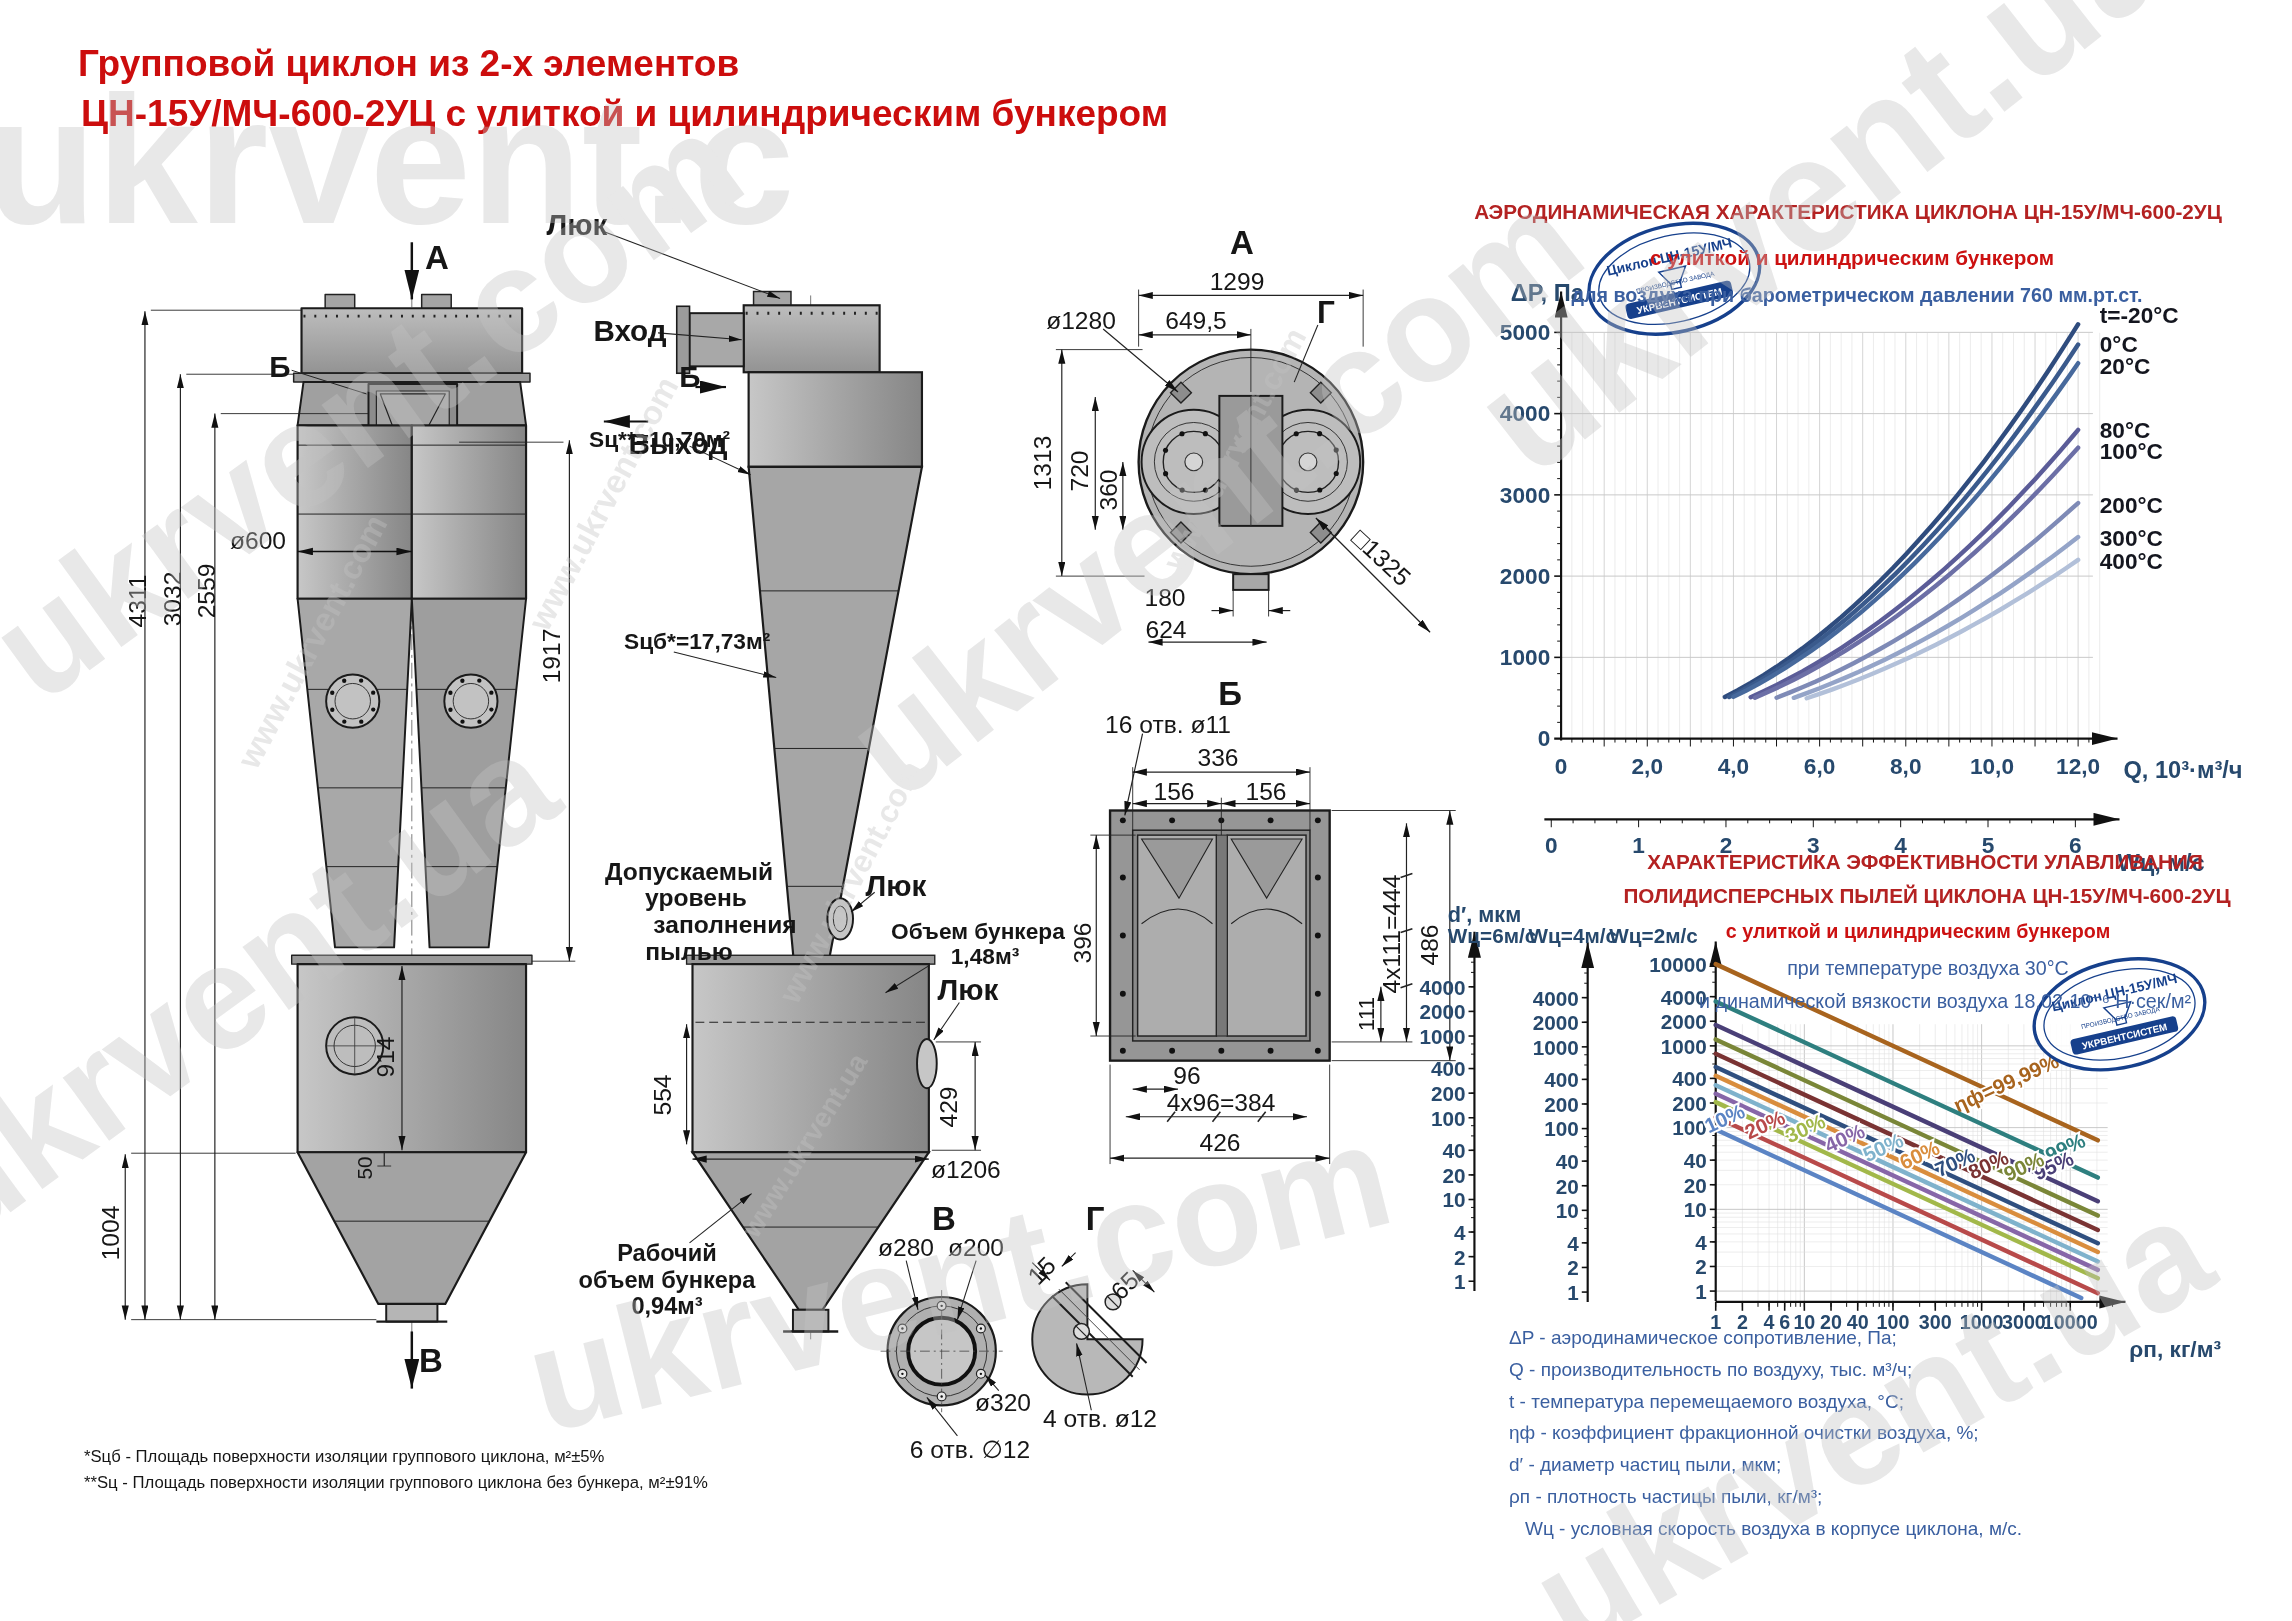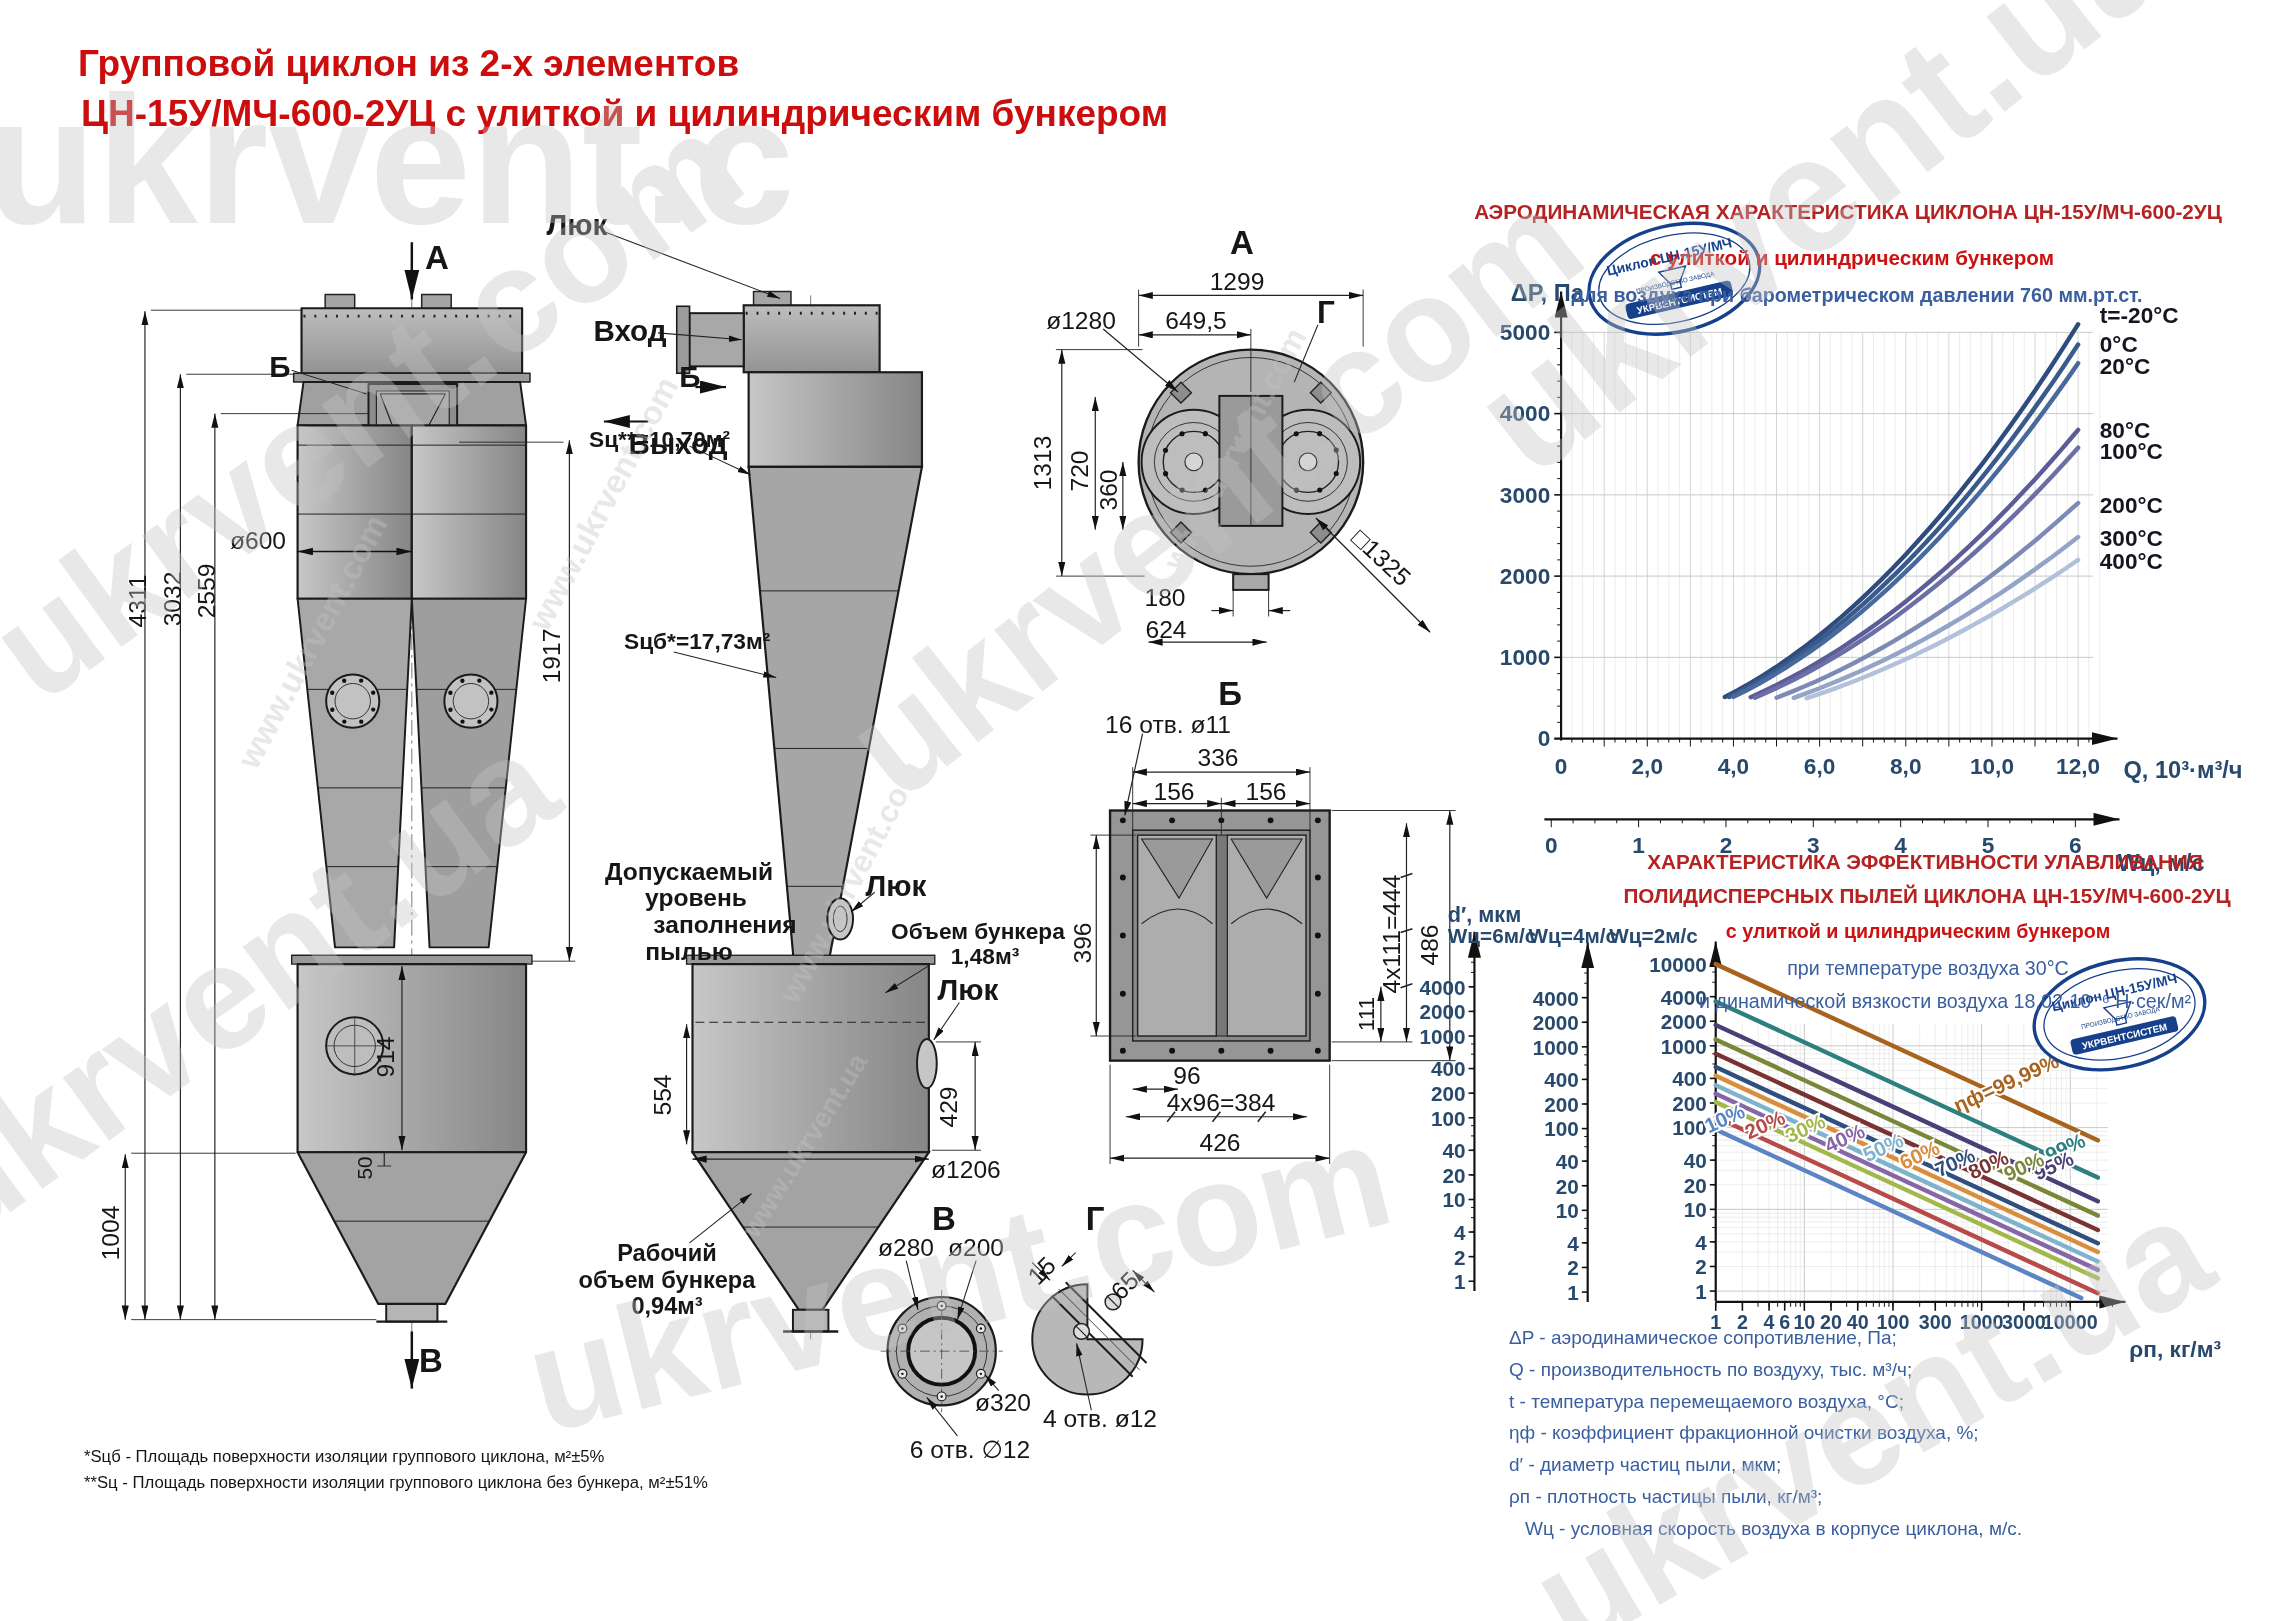--- a/index.html
+++ b/index.html
@@ -27,21 +27,21 @@
 <div class="ct red2" style="left:1852px;top:246px;font-size:20.7px">с улиткой и цилиндрическим бункером</div>
 <div class="ct blue" style="left:1857px;top:284px;font-size:19.7px">для воздуха при барометрическом давлении 760 мм.рт.ст.</div>
 
 <div class="ct red" style="left:1925px;top:850px;font-size:20.7px">ХАРАКТЕРИСТИКА  ЭФФЕКТИВНОСТИ УЛАВЛИВАНИЯ</div>
 <div class="ct red" style="left:1927px;top:884px;font-size:20.7px">ПОЛИДИСПЕРСНЫХ ПЫЛЕЙ ЦИКЛОНА ЦН-15У/МЧ-600-2УЦ</div>
 <div class="ct red2" style="left:1918px;top:920px;font-size:19.7px">с улиткой и цилиндрическим бункером</div>
 <div class="ct blue" style="left:1928px;top:957px;font-size:19.7px;font-weight:normal">при температуре воздуха 30°С</div>
 <div class="ct blue" style="left:1945px;top:990px;font-size:19.7px;font-weight:normal">и динамической вязкости воздуха  18,02·10⁻⁶ Н·сек/м²</div>
 
 <div class="lbl" style="left:84px;top:1448px;font-size:16.7px;z-index:2">*Sцб - Площадь поверхности изоляции группового циклона, м²±5%</div>
-<div class="lbl" style="left:84px;top:1474px;font-size:16.7px;z-index:2">**Sц - Площадь поверхности изоляции группового циклона без бункера, м²±51%</div>
+<div class="lbl" style="left:84px;top:1474px;font-size:16.7px;z-index:2">**Sц - Площадь поверхности изоляции группового циклона без бункера, м²±91%</div>
 
 <div id="legend">
     <div class="leg" style="left: 0px; top: 1338px; transform: translateY(-50%);">ΔP - аэродинамическое сопротивление, Па;</div>
     <div class="leg" style="left: 0px; top: 1370px; transform: translateY(-50%);">Q - производительность по воздуху, тыс. м³/ч;</div>
     <div class="leg" style="left: 0px; top: 1402px; transform: translateY(-50%);">t - температура перемещаемого воздуха, °С;</div>
     <div class="leg" style="left: 0px; top: 1433px; transform: translateY(-50%);">ηф - коэффициент фракционной очистки воздуха, %;</div>
     <div class="leg" style="left: 0px; top: 1465px; transform: translateY(-50%);">d′ - диаметр частиц пыли, мкм;</div>
     <div class="leg" style="left: 0px; top: 1497px; transform: translateY(-50%);">ρп - плотность частицы пыли, кг/м³;</div>
     <div class="leg" style="left: 16px; top: 1529px; transform: translateY(-50%);">Wц - условная скорость воздуха в корпусе циклона, м/с.</div>
   </div>

